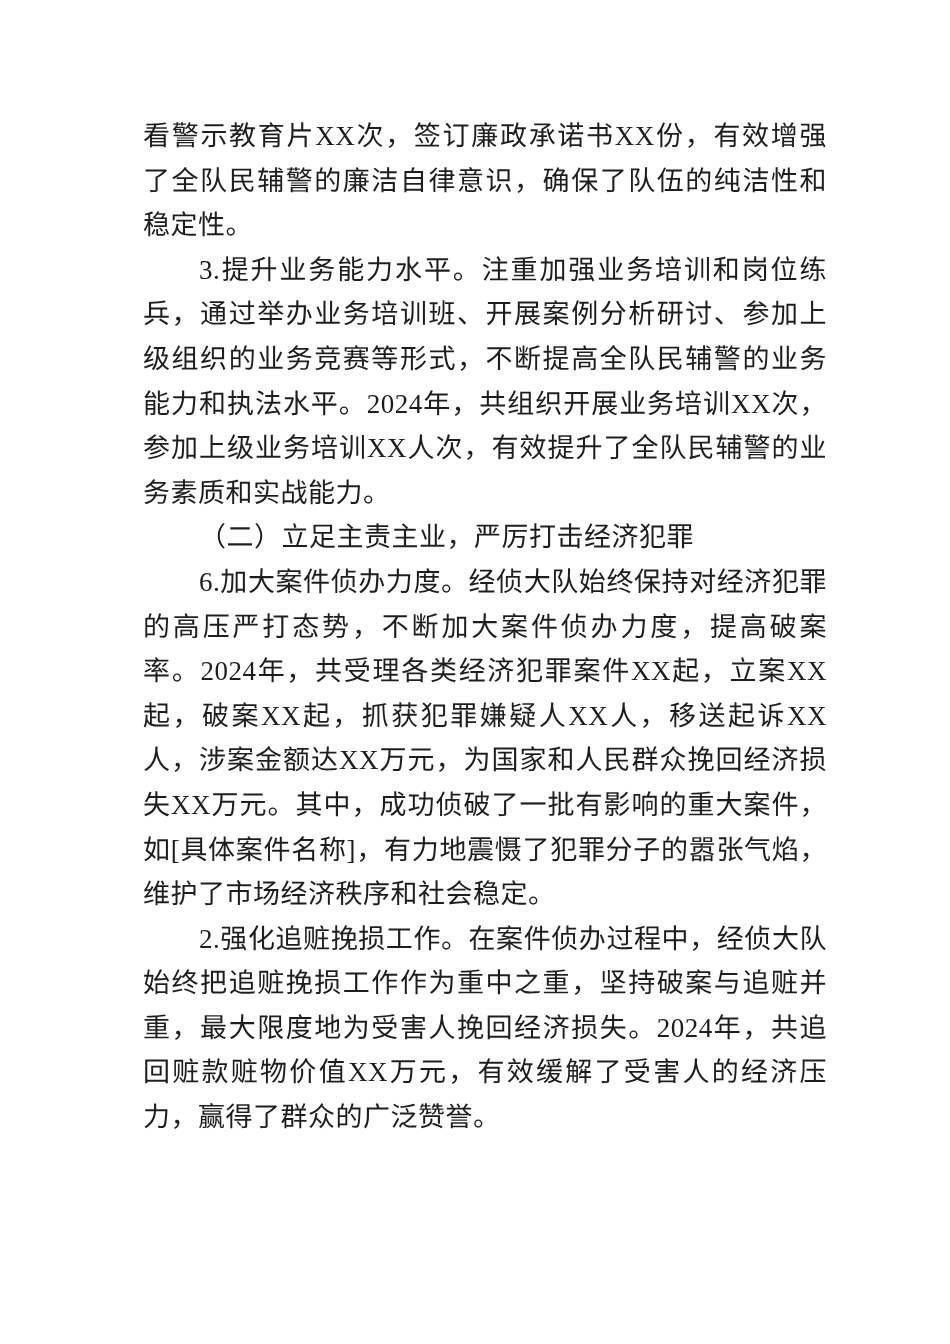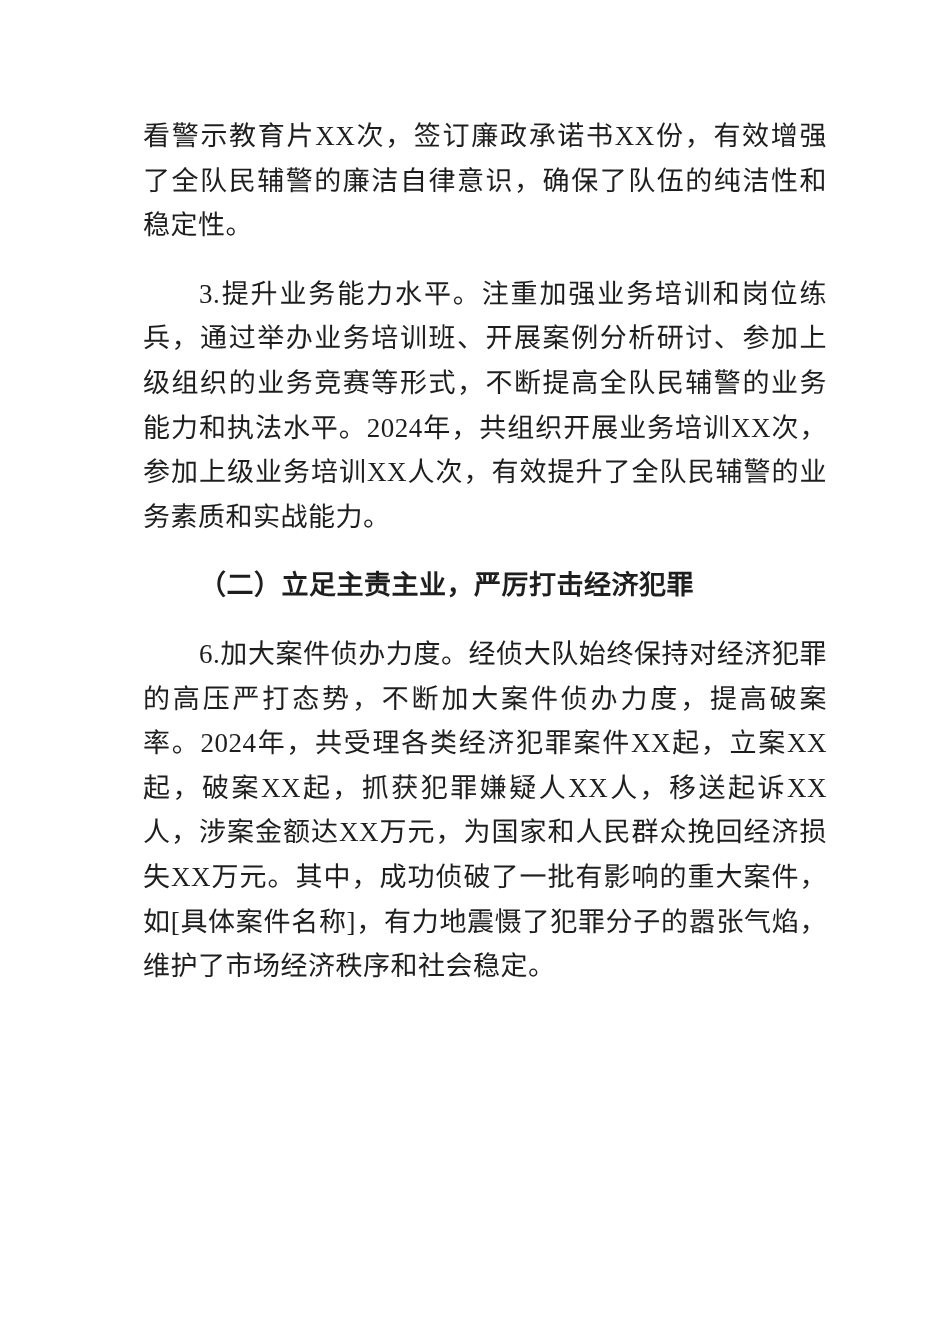--- a/index.html
+++ b/index.html
@@ -25,29 +25,29 @@
     color: #1e1e1e;
     text-align: justify;
     letter-spacing: 0.5px;
   }
   .content p {
     margin: 0;
     padding: 0;
   }
   .content p.indent {
     text-indent: 56px;
-    margin-top: 24px;
   }
   .content p.heading {
-    font-weight: bold;
+    font-weight: normal;
   }
 </style>
 </head>
 <body>
 
 <div class="page">
   <div class="content" id="document-content" style="color: rgb(30, 30, 30);">
       <p class="">看警示教育片XX次，签订廉政承诺书XX份，有效增强了全队民辅警的廉洁自律意识，确保了队伍的纯洁性和稳定性。</p>
       <p class="indent ">3.提升业务能力水平。注重加强业务培训和岗位练兵，通过举办业务培训班、开展案例分析研讨、参加上级组织的业务竞赛等形式，不断提高全队民辅警的业务能力和执法水平。2024年，共组织开展业务培训XX次，参加上级业务培训XX人次，有效提升了全队民辅警的业务素质和实战能力。</p>
       <p class="indent heading">（二）立足主责主业，严厉打击经济犯罪</p>
       <p class="indent ">6.加大案件侦办力度。经侦大队始终保持对经济犯罪的高压严打态势，不断加大案件侦办力度，提高破案率。2024年，共受理各类经济犯罪案件XX起，立案XX起，破案XX起，抓获犯罪嫌疑人XX人，移送起诉XX人，涉案金额达XX万元，为国家和人民群众挽回经济损失XX万元。其中，成功侦破了一批有影响的重大案件，如[具体案件名称]，有力地震慑了犯罪分子的嚣张气焰，维护了市场经济秩序和社会稳定。</p>
+      <p class="indent ">2.强化追赃挽损工作。在案件侦办过程中，经侦大队始终把追赃挽损工作作为重中之重，坚持破案与追赃并重，最大限度地为受害人挽回经济损失。2024年，共追回赃款赃物价值XX万元，有效缓解了受害人的经济压力，赢得了群众的广泛赞誉。</p>
     </div>
 </div>
 
 </body></html>

